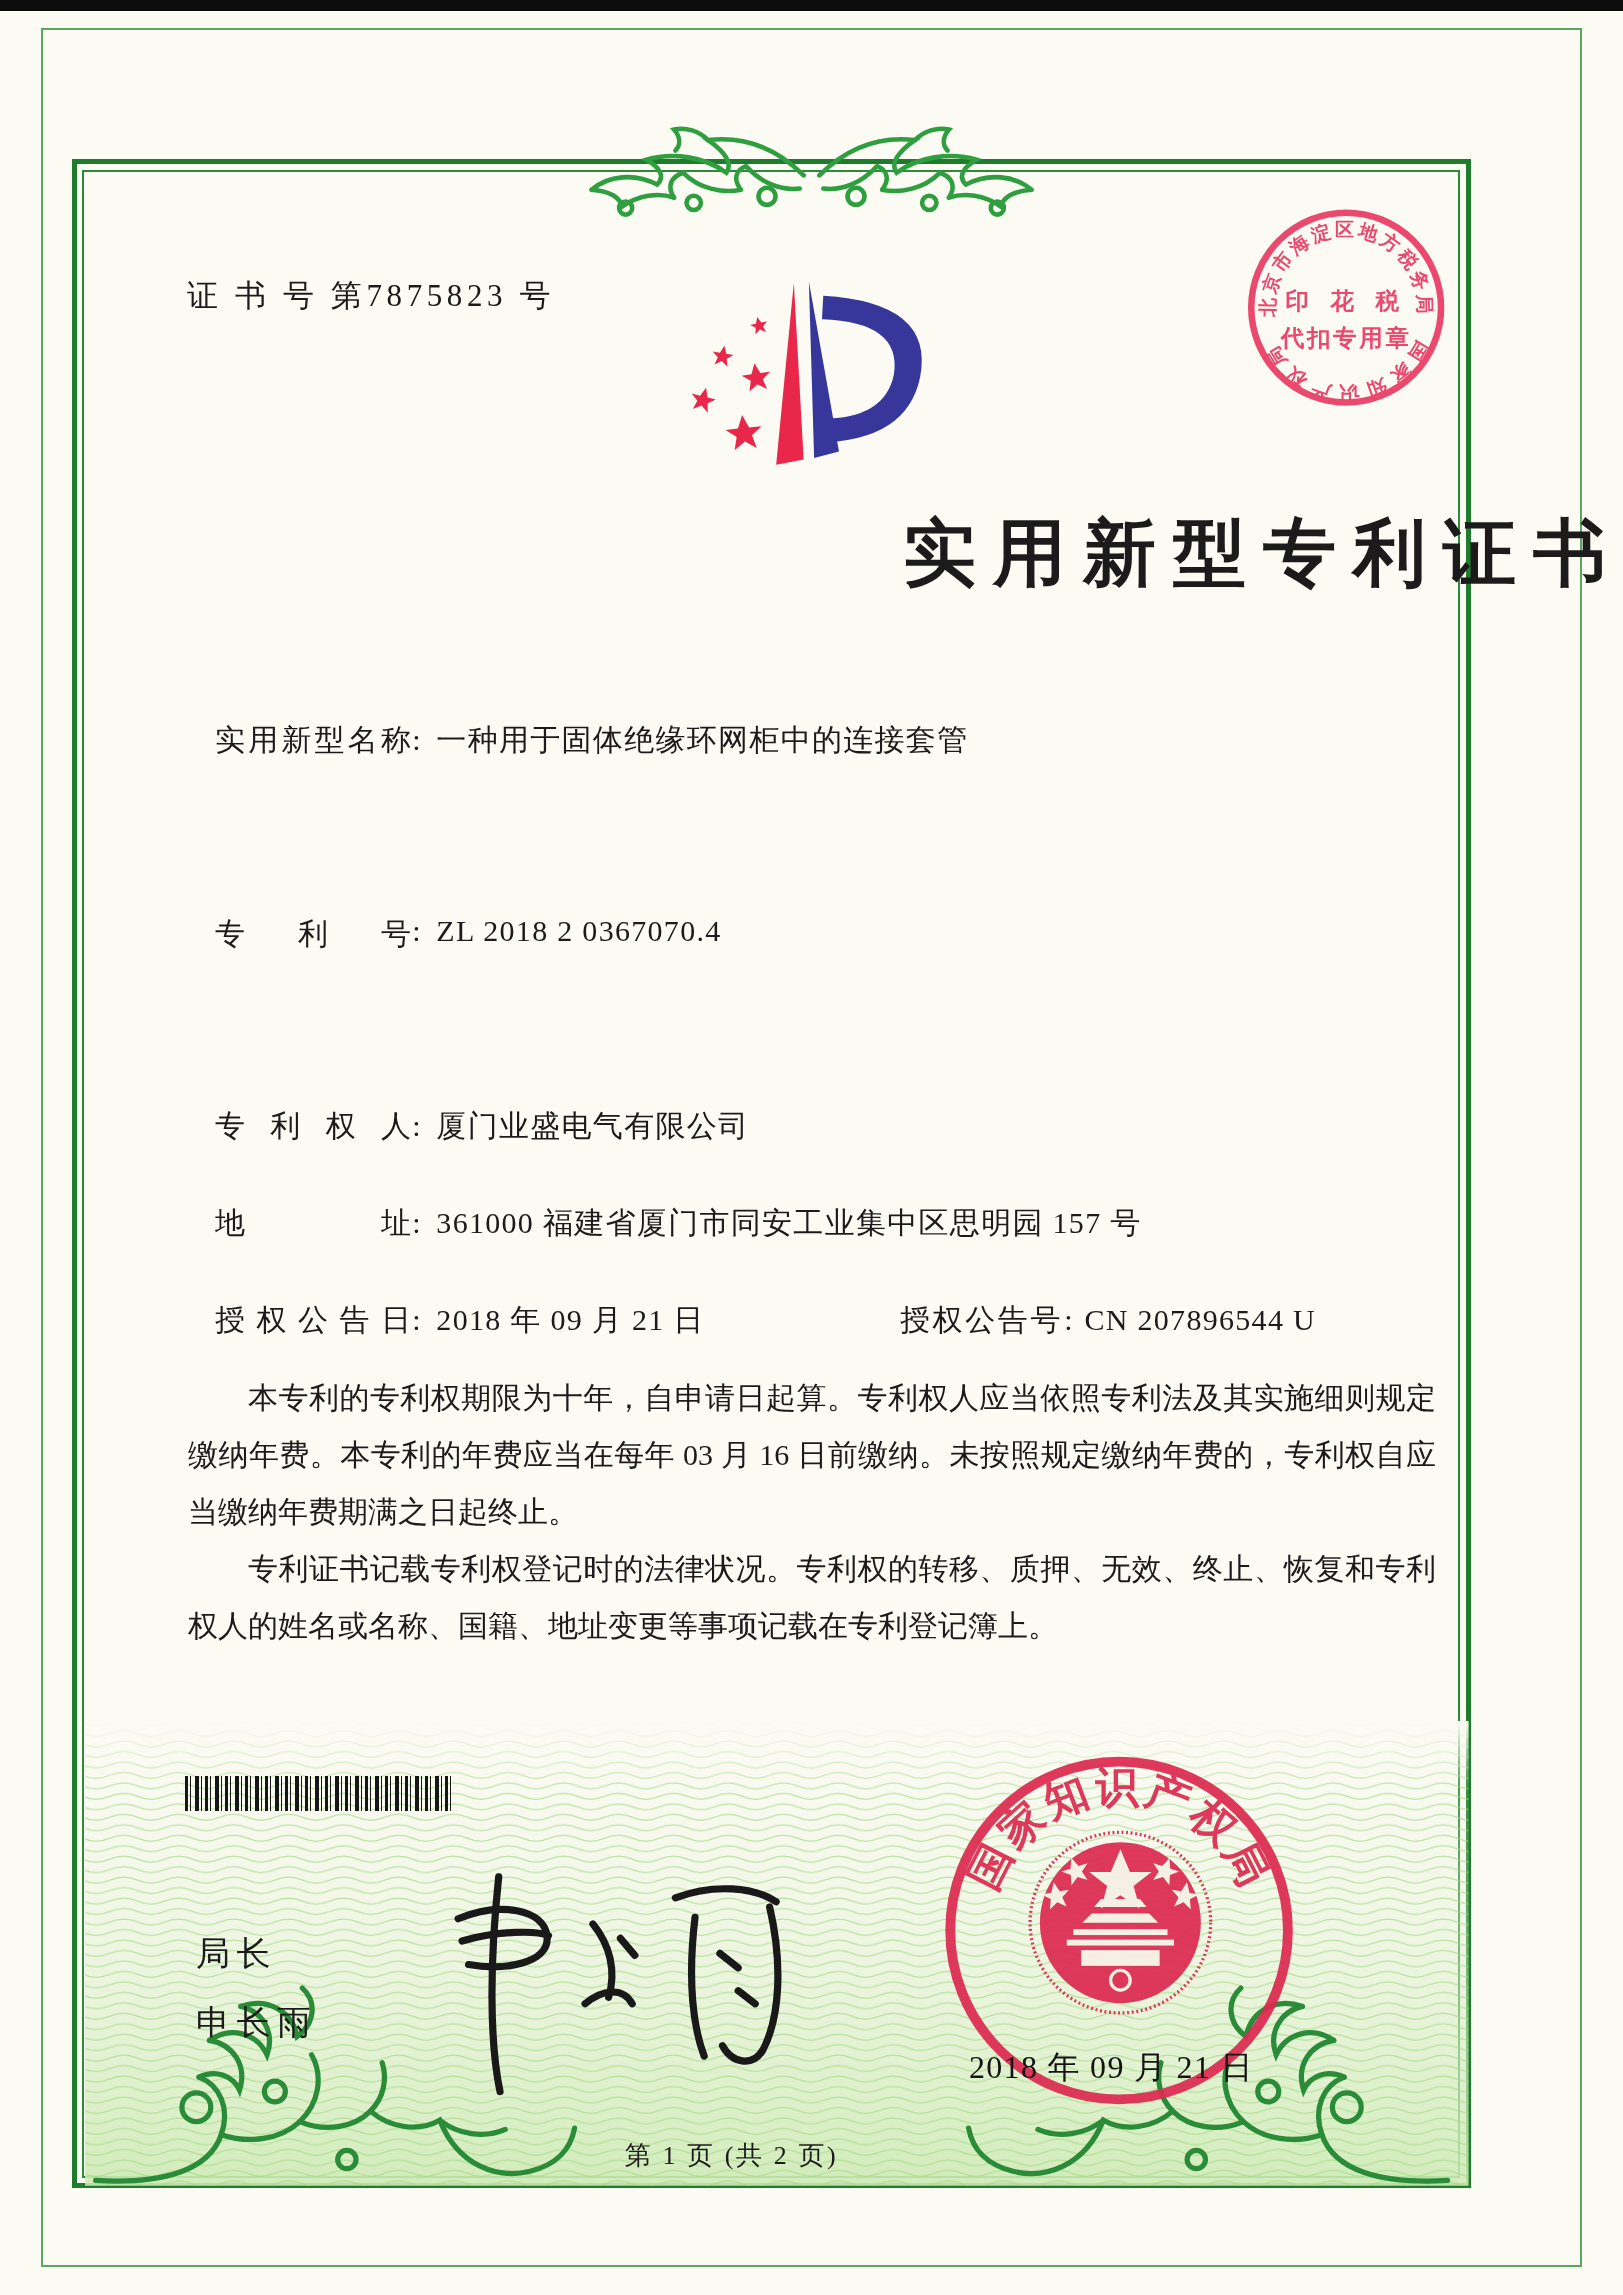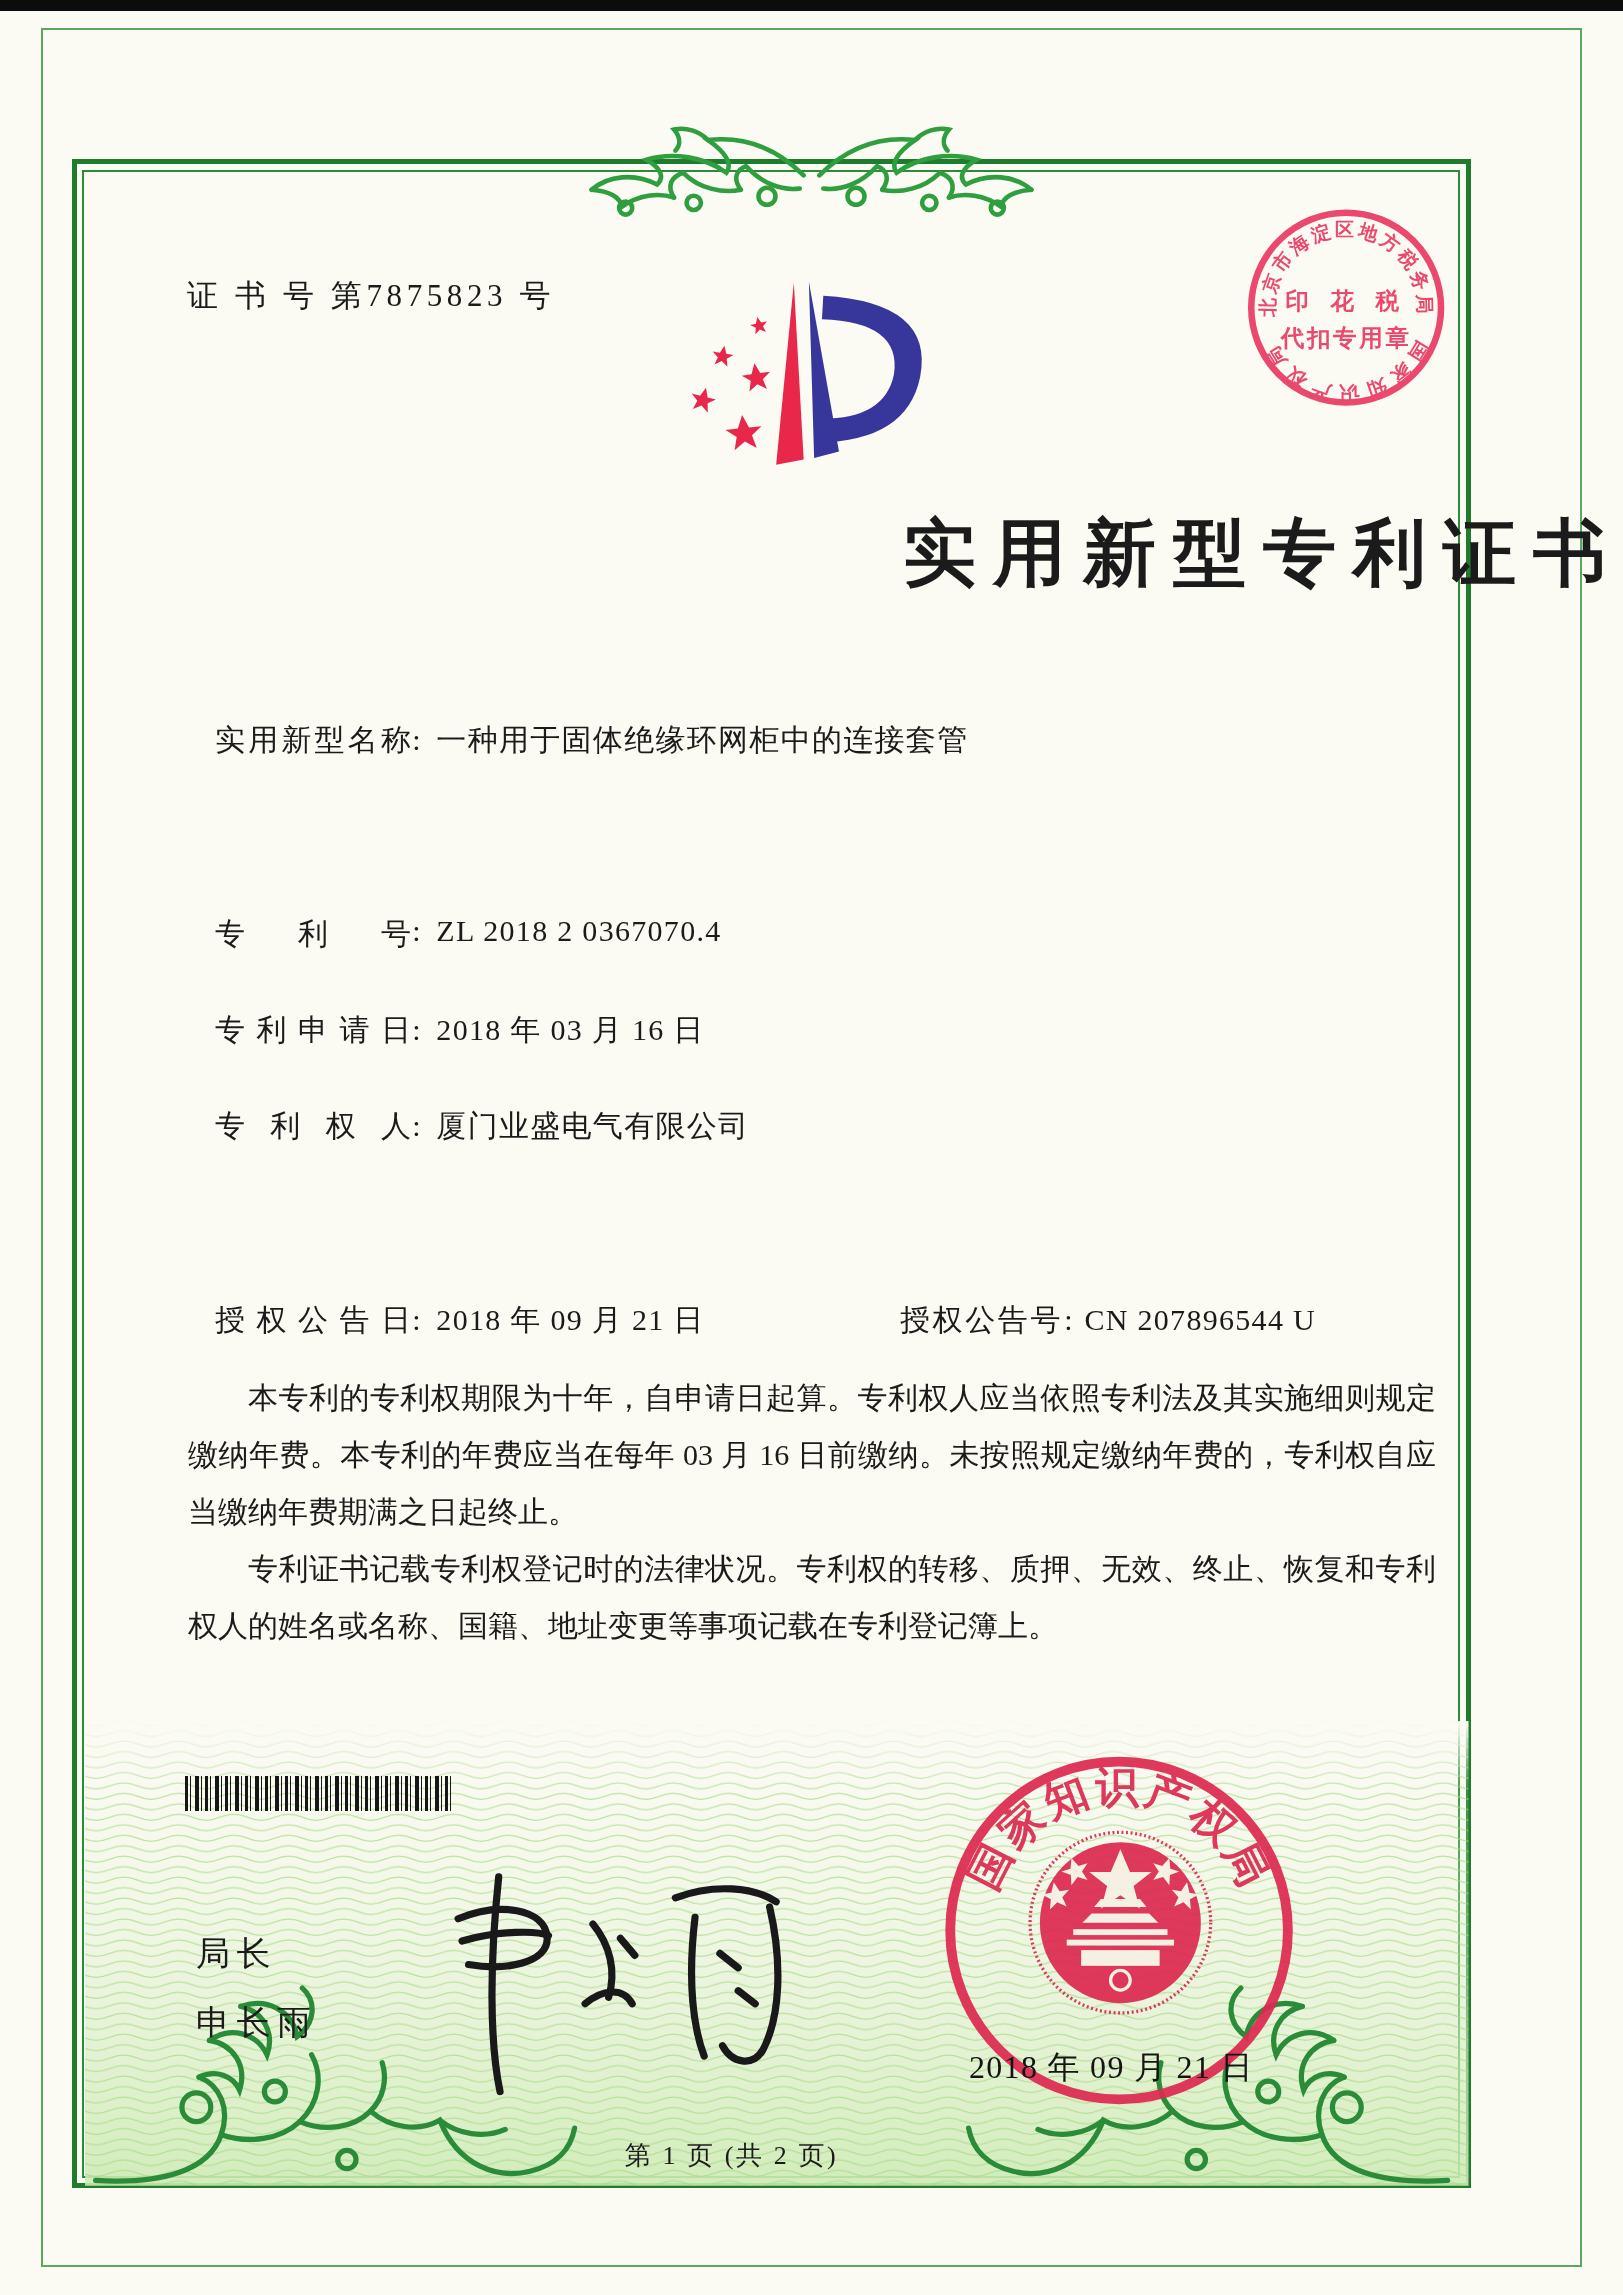--- a/index.html
+++ b/index.html
@@ -104,25 +104,25 @@
 
   <div class="abs" id="cert-number">证 书 号 第7875823 号</div>
   <div class="abs" id="title">实用新型专利证书</div>
 
   <div class="abs field" style="top:720px">
     <span class="flabel">实用新型名称</span><span class="fcolon">:</span><span class="fvalue">一种用于固体绝缘环网柜中的连接套管</span>
   </div>
   <div class="abs field" style="top:914px">
     <span class="flabel">专利号</span><span class="fcolon">:</span><span class="fvalue">ZL 2018 2 0367070.4</span>
   </div>
-  <div class="abs field" style="top:1010px">
-    <span class="flabel">专利申请日</span><span class="fcolon">:</span><span class="fvalue">2018 年 03 月 16 日</span>
-  </div>
   <div class="abs field" style="top:1106px">
     <span class="flabel">专利权人</span><span class="fcolon">:</span><span class="fvalue">厦门业盛电气有限公司</span>
+  </div>
+  <div class="abs field" style="top:1203px">
+    <span class="flabel">地址</span><span class="fcolon">:</span><span class="fvalue">361000 福建省厦门市同安工业集中区思明园 157 号</span>
   </div>
   <div class="abs field" style="top:1300px">
     <span class="flabel">授权公告日</span><span class="fcolon">:</span><span class="fvalue">2018 年 09 月 21 日</span>
   </div>
 
   <div class="abs" id="grant-row">
     <span class="glabel">授权公告号</span><span class="fcolon">:</span><span class="fvalue">CN 207896544 U</span>
   </div>
 
   <div class="abs" id="paras">

